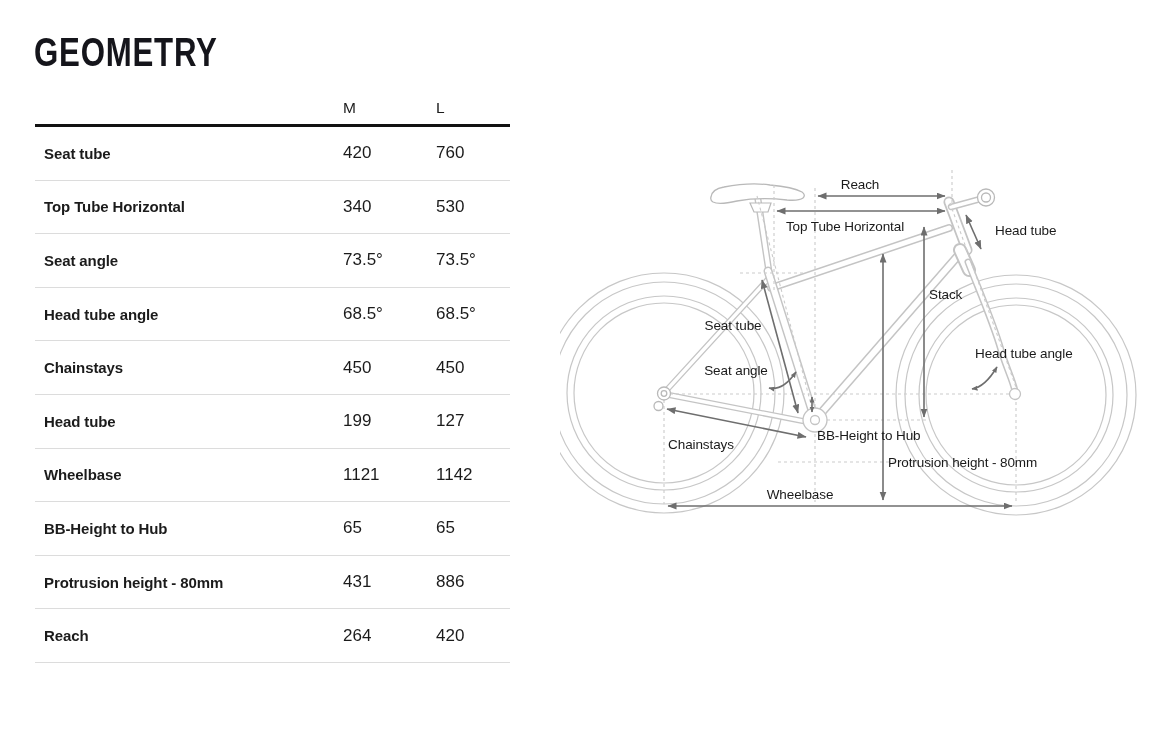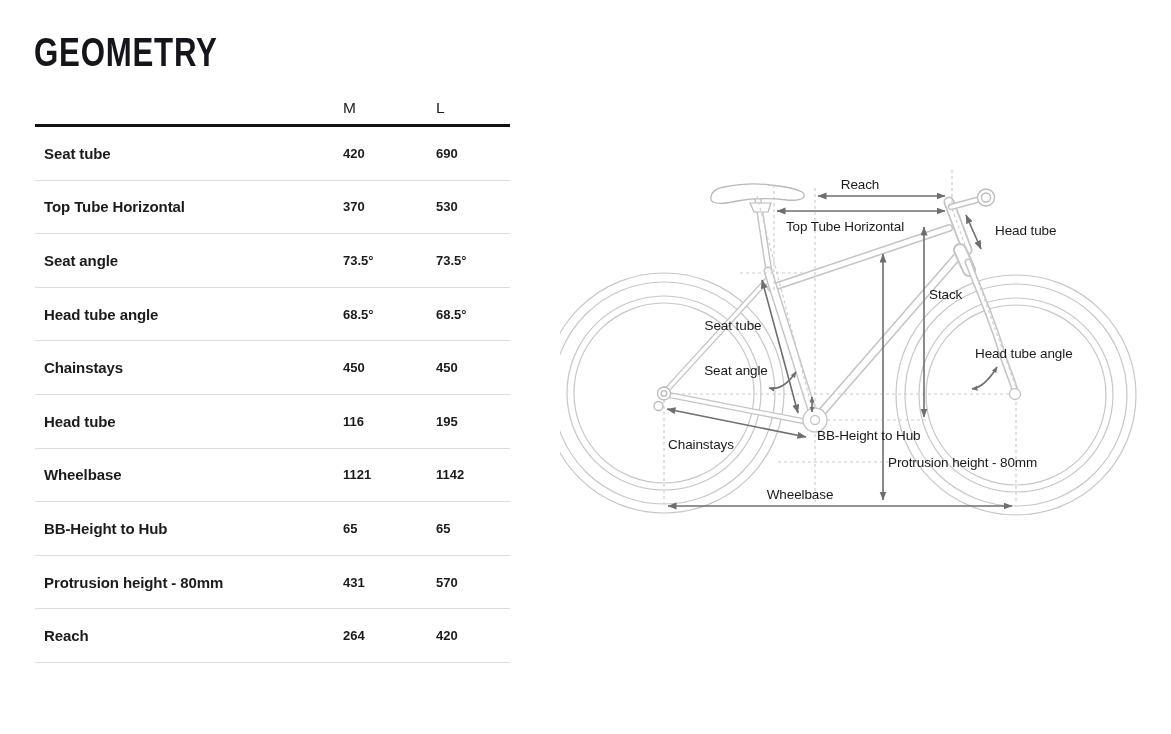--- a/index.html
+++ b/index.html
@@ -18,21 +18,21 @@
     position:relative; height:34px; border-bottom:3px solid #121212;
   }
   .geo-table .thead .col { position:absolute; top:6px; font-size:15.5px; font-weight:400; }
   .col-m { left:308px; } .col-l { left:401px; }
   .geo-row {
     position:relative; height:53.6px; border-bottom:1px solid #dcdcdc;
     display:flex; align-items:center;
   }
   .geo-row:last-child { border-bottom:none; }
   .geo-row .lbl { padding-left:9px; font-size:15px; font-weight:700; letter-spacing:-0.1px; }
-  .geo-row .val { position:absolute; font-size:13px; font-weight:700; }
+  .geo-row .val { position:absolute; font-size:17px; font-weight:400; }
   .val-m { left:308px; } .val-l { left:401px; }
   .diagram-wrap { position:absolute; left:560px; top:150px; width:611px; height:380px; }
   svg text {
     font-family:"Liberation Sans","DejaVu Sans",sans-serif;
     font-size:13.5px; fill:#1a1a1a; letter-spacing:-0.1px;
   }
 </style>
 </head>
 <body>
 
@@ -41,61 +41,61 @@
   <h1 class="title">GEOMETRY</h1>
 
   <div class="geo-table">
     <div class="thead">
       <span class="col col-m">M</span>
       <span class="col col-l">L</span>
     </div>
     <div class="geo-row">
       <span class="lbl">Seat tube</span>
       <span class="val val-m">420</span>
-      <span class="val val-l">690</span>
+      <span class="val val-l">760</span>
     </div>
     <div class="geo-row">
       <span class="lbl">Top Tube Horizontal</span>
-      <span class="val val-m">370</span>
+      <span class="val val-m">340</span>
       <span class="val val-l">530</span>
     </div>
     <div class="geo-row">
       <span class="lbl">Seat angle</span>
       <span class="val val-m">73.5°</span>
       <span class="val val-l">73.5°</span>
     </div>
     <div class="geo-row">
       <span class="lbl">Head tube angle</span>
       <span class="val val-m">68.5°</span>
       <span class="val val-l">68.5°</span>
     </div>
     <div class="geo-row">
       <span class="lbl">Chainstays</span>
       <span class="val val-m">450</span>
       <span class="val val-l">450</span>
     </div>
     <div class="geo-row">
       <span class="lbl">Head tube</span>
-      <span class="val val-m">116</span>
-      <span class="val val-l">195</span>
+      <span class="val val-m">199</span>
+      <span class="val val-l">127</span>
     </div>
     <div class="geo-row">
       <span class="lbl">Wheelbase</span>
       <span class="val val-m">1121</span>
       <span class="val val-l">1142</span>
     </div>
     <div class="geo-row">
       <span class="lbl">BB-Height to Hub</span>
       <span class="val val-m">65</span>
       <span class="val val-l">65</span>
     </div>
     <div class="geo-row">
       <span class="lbl">Protrusion height - 80mm</span>
       <span class="val val-m">431</span>
-      <span class="val val-l">570</span>
+      <span class="val val-l">886</span>
     </div>
     <div class="geo-row">
       <span class="lbl">Reach</span>
       <span class="val val-m">264</span>
       <span class="val val-l">420</span>
     </div>
     <div class="geo-row">
       <span class="lbl">Stack</span>
       <span class="val val-m">632</span>
       <span class="val val-l">888</span>

